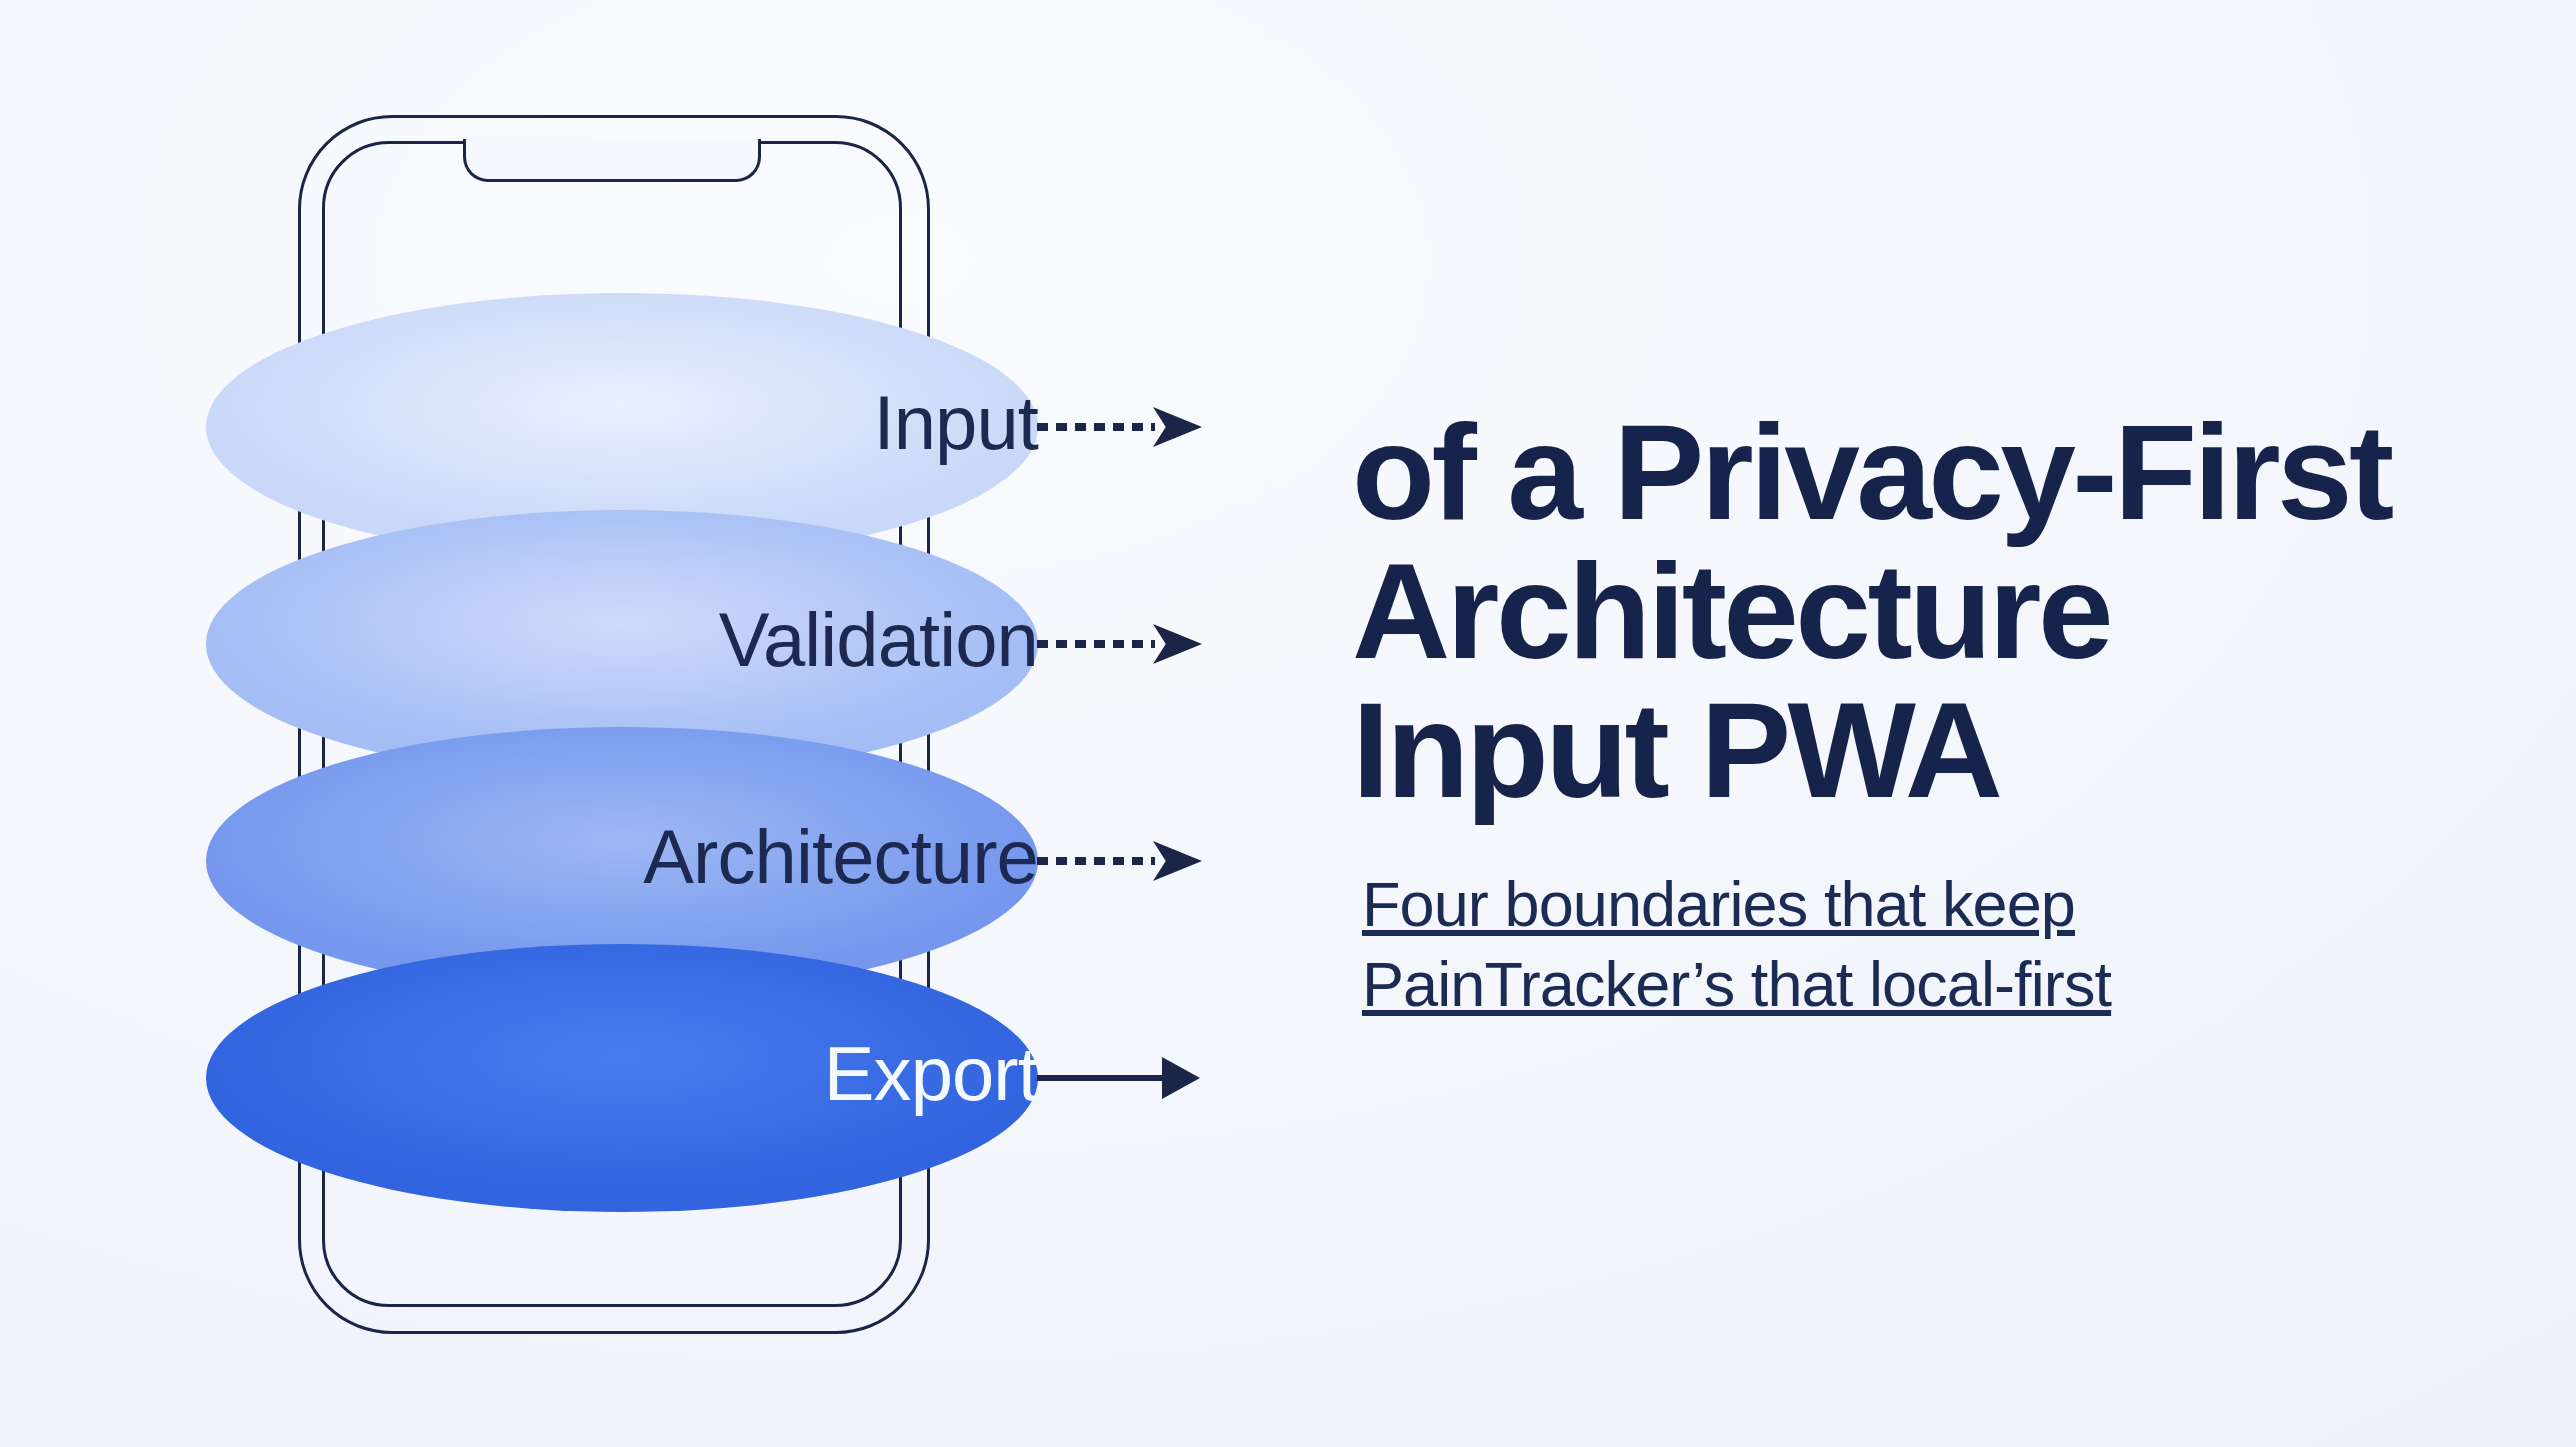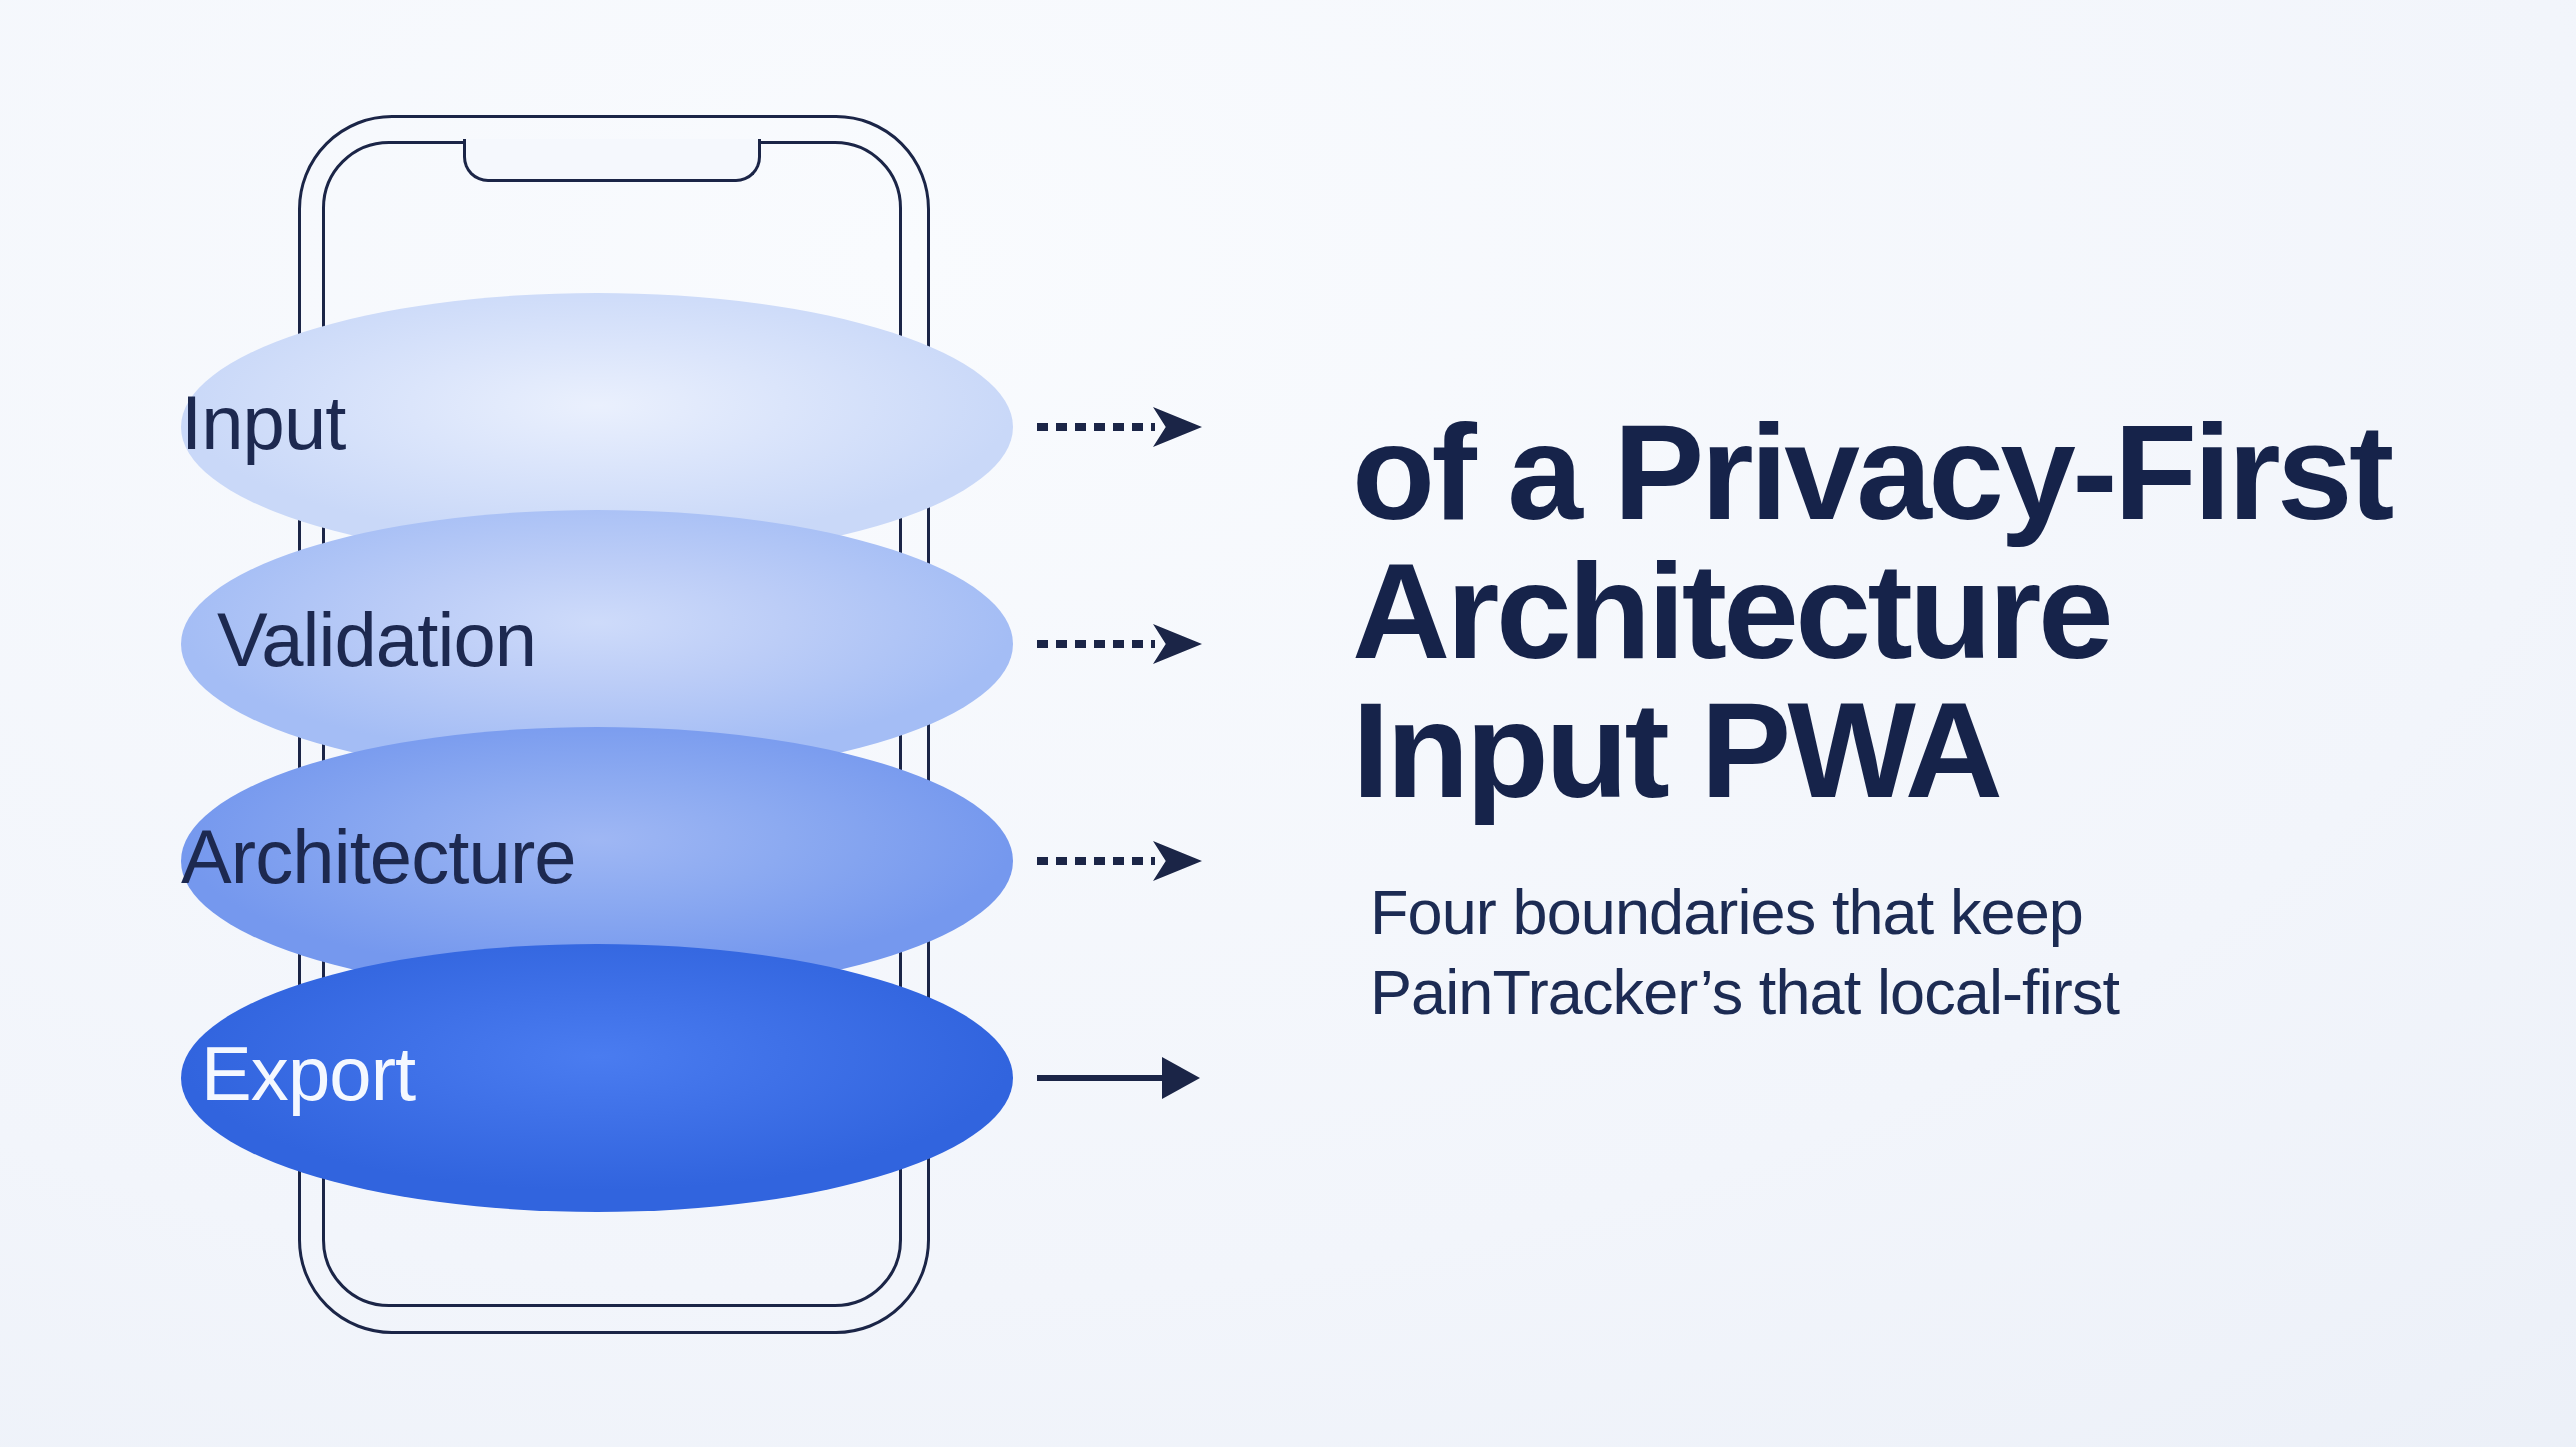--- a/index.html
+++ b/index.html
@@ -21,22 +21,22 @@
     border:3.6px solid var(--navy);border-radius:67px;box-sizing:border-box;
   }
   .phone-notch{
     position:absolute;left:463px;top:139px;width:298px;height:43px;
     background:#f5f8fd;
     border:3.6px solid var(--navy);border-top:none;
     border-radius:0 0 25px 25px;box-sizing:border-box;
   }
   
   .layer{
-    position:absolute;left:181px;width:832px;height:268px;border-radius:50%;
-    display:flex;align-items:center;justify-content:flex-start;
+    position:absolute;left:206px;width:832px;height:268px;border-radius:50%;
+    display:flex;align-items:center;justify-content:flex-end;
   }
   .layer-label{
     font-size:76px;font-weight:500;letter-spacing:-0.9px;line-height:1;
     transform:translateY(-3.6px);
   }
   
   .arrow{position:absolute;left:1037px;width:181px;height:42px;}
   .arrow-line-dashed{
     position:absolute;left:0;top:17px;width:118px;height:8.1px;
     background:repeating-linear-gradient(90deg, var(--navy) 0 11px, transparent 11px 19px);
@@ -102,19 +102,19 @@
   <div class="arrow" style="top: 1057px;">
     <div class="arrow-line-solid"></div>
     <div class="arrow-head-solid"></div>
   </div>
 
   <h1 class="title-block" style="margin:0;">
     <span class="tline">of a Privacy-First</span>
     <span class="tline">Architecture</span>
     <span class="tline">Input PWA</span>
   </h1>
-  <p class="subtitle-block" style="margin:16px;">
+  <p class="subtitle-block" style="margin:8px;text-decoration:underline;">
     <span class="tline">Four boundaries that keep</span>
     <span class="tline">PainTracker’s that local-first</span>
   </p>
 
 </div>
 
 
 </body></html>

